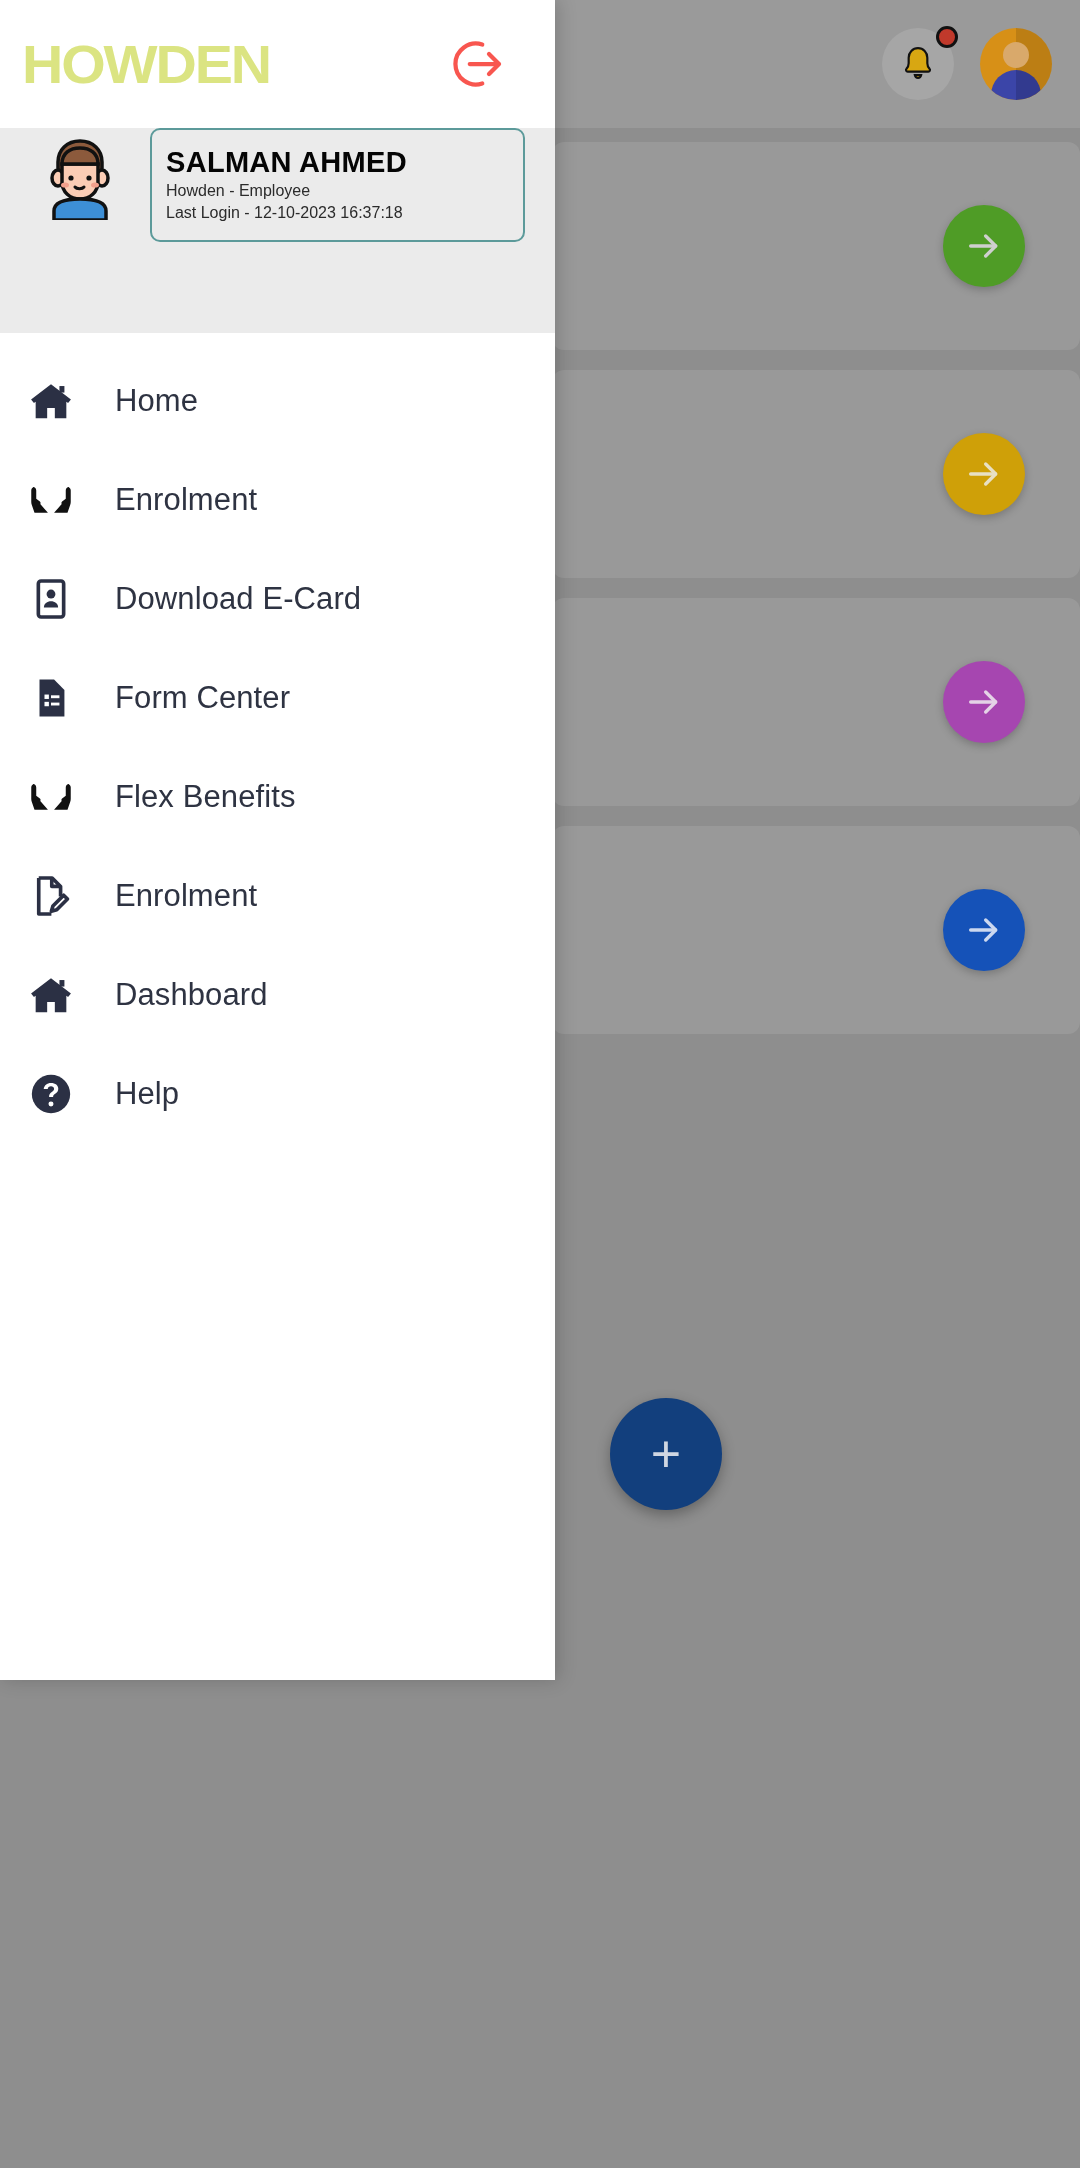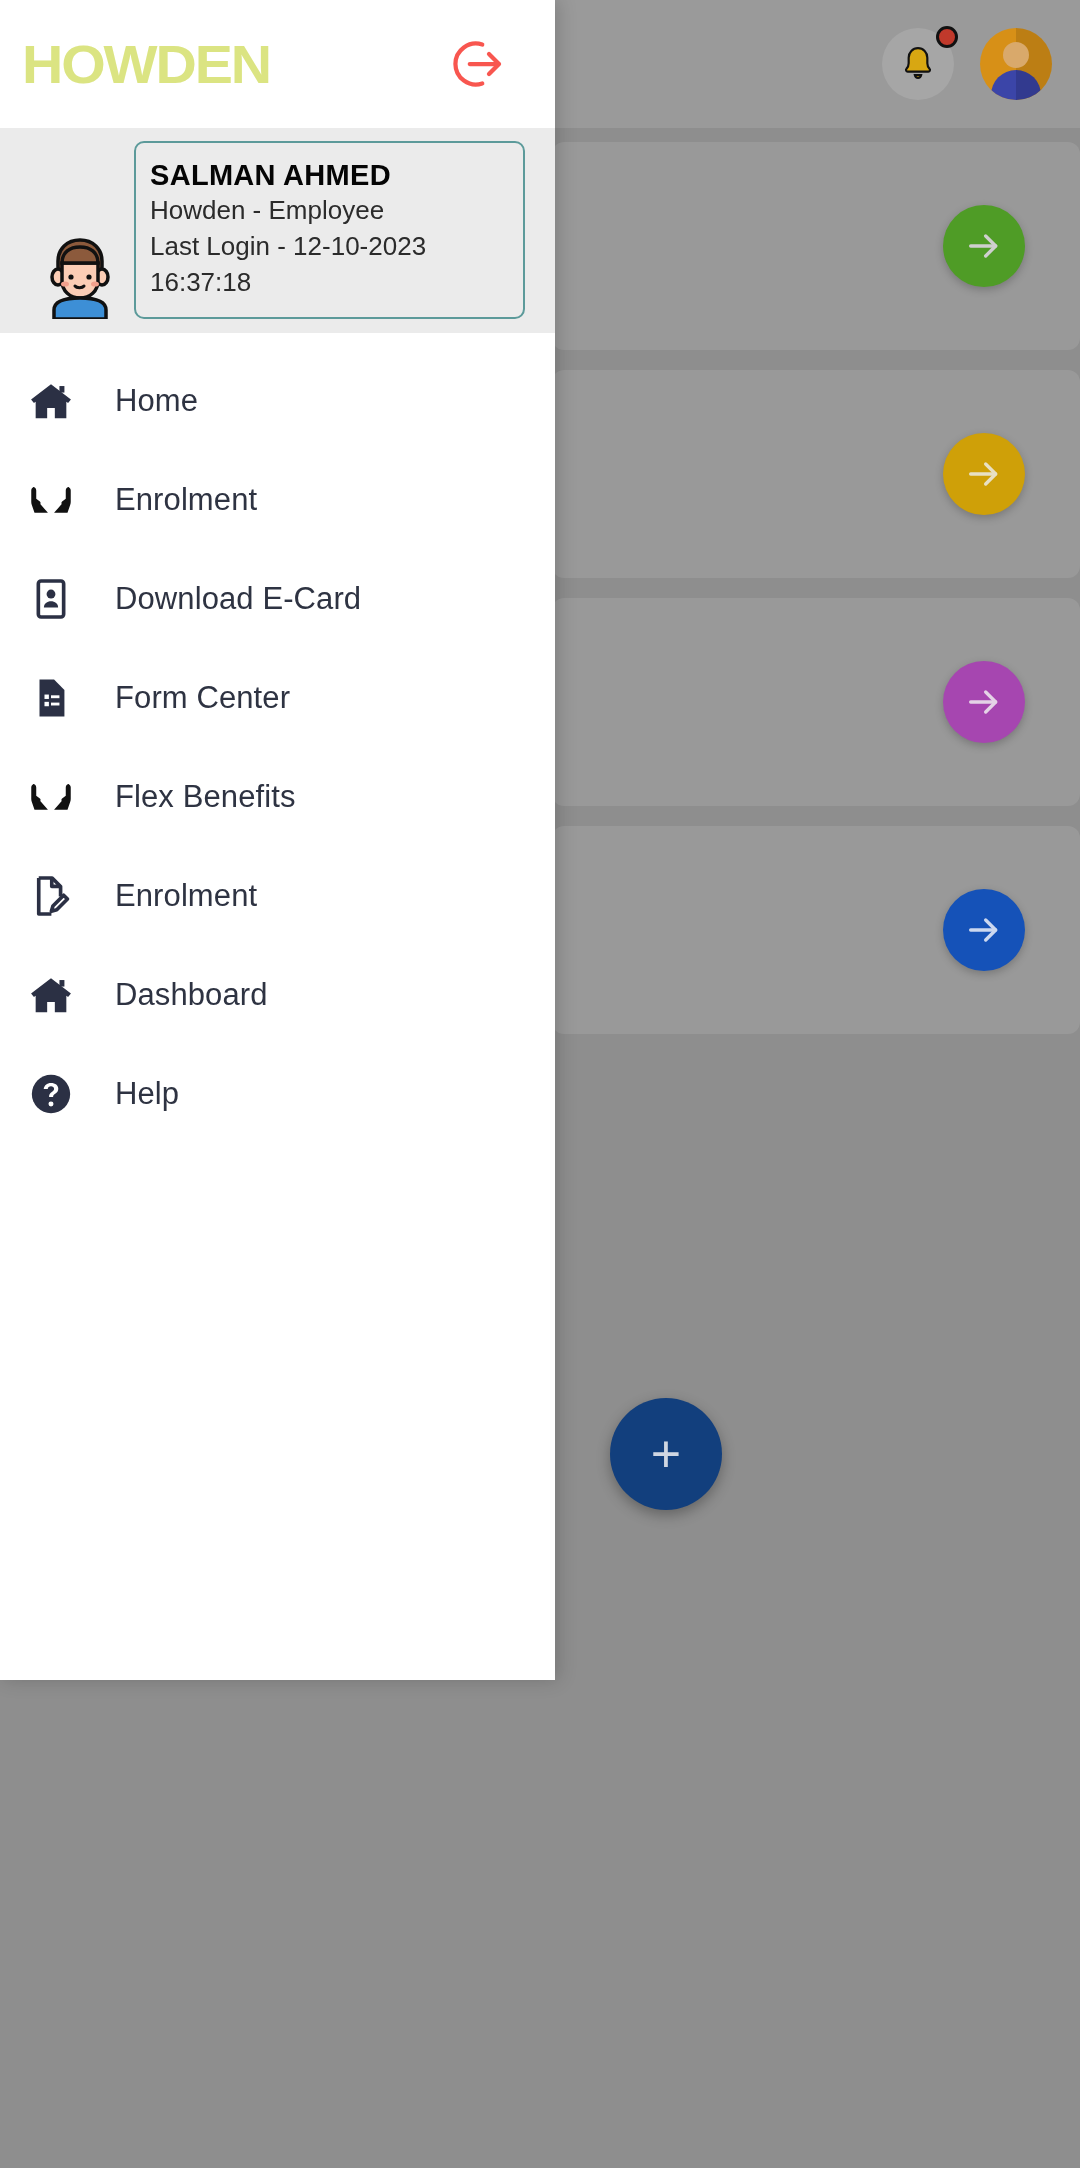--- a/index.html
+++ b/index.html
@@ -110,38 +110,38 @@
     user-select:none;
   }
   .logout-btn {
     width:62px; height:62px;
     display:flex; align-items:center; justify-content:center;
   }
 
   .profile {
     flex:0 0 205px;
     background:#ebebeb;
-    display:flex; align-items:flex-end;
-    padding:0 30px 14px 38px; gap:12px;
+    display:flex; align-items:flex-start;
+    padding:0 30px 14px 38px; gap:28px;
   }
   .pf-avatar { width:84px; height:92px; position:relative; flex:0 0 84px; }
 
   .pf-card {
     flex:1;
     border:2px solid #5c9a9a;
     border-radius:10px;
     background:#ebebeb;
     padding:14px 18px 16px 14px;
   }
   .pf-name {
     font-size:29px; font-weight:bold; color:#050505;
     letter-spacing:0.3px; line-height:1.25;
   }
   .pf-role, .pf-login {
-    font-size:26px; color:#2b2b2b; line-height:1.38;
+    font-size:16px; color:#2b2b2b; line-height:1.38;
     font-weight:400;
   }
 
   .menu { flex:1; padding-top:18px; }
   .menu-item {
     height:99px;
     display:flex; align-items:center;
     padding-left:25px; gap:38px;
   }
   .mi-icon {

